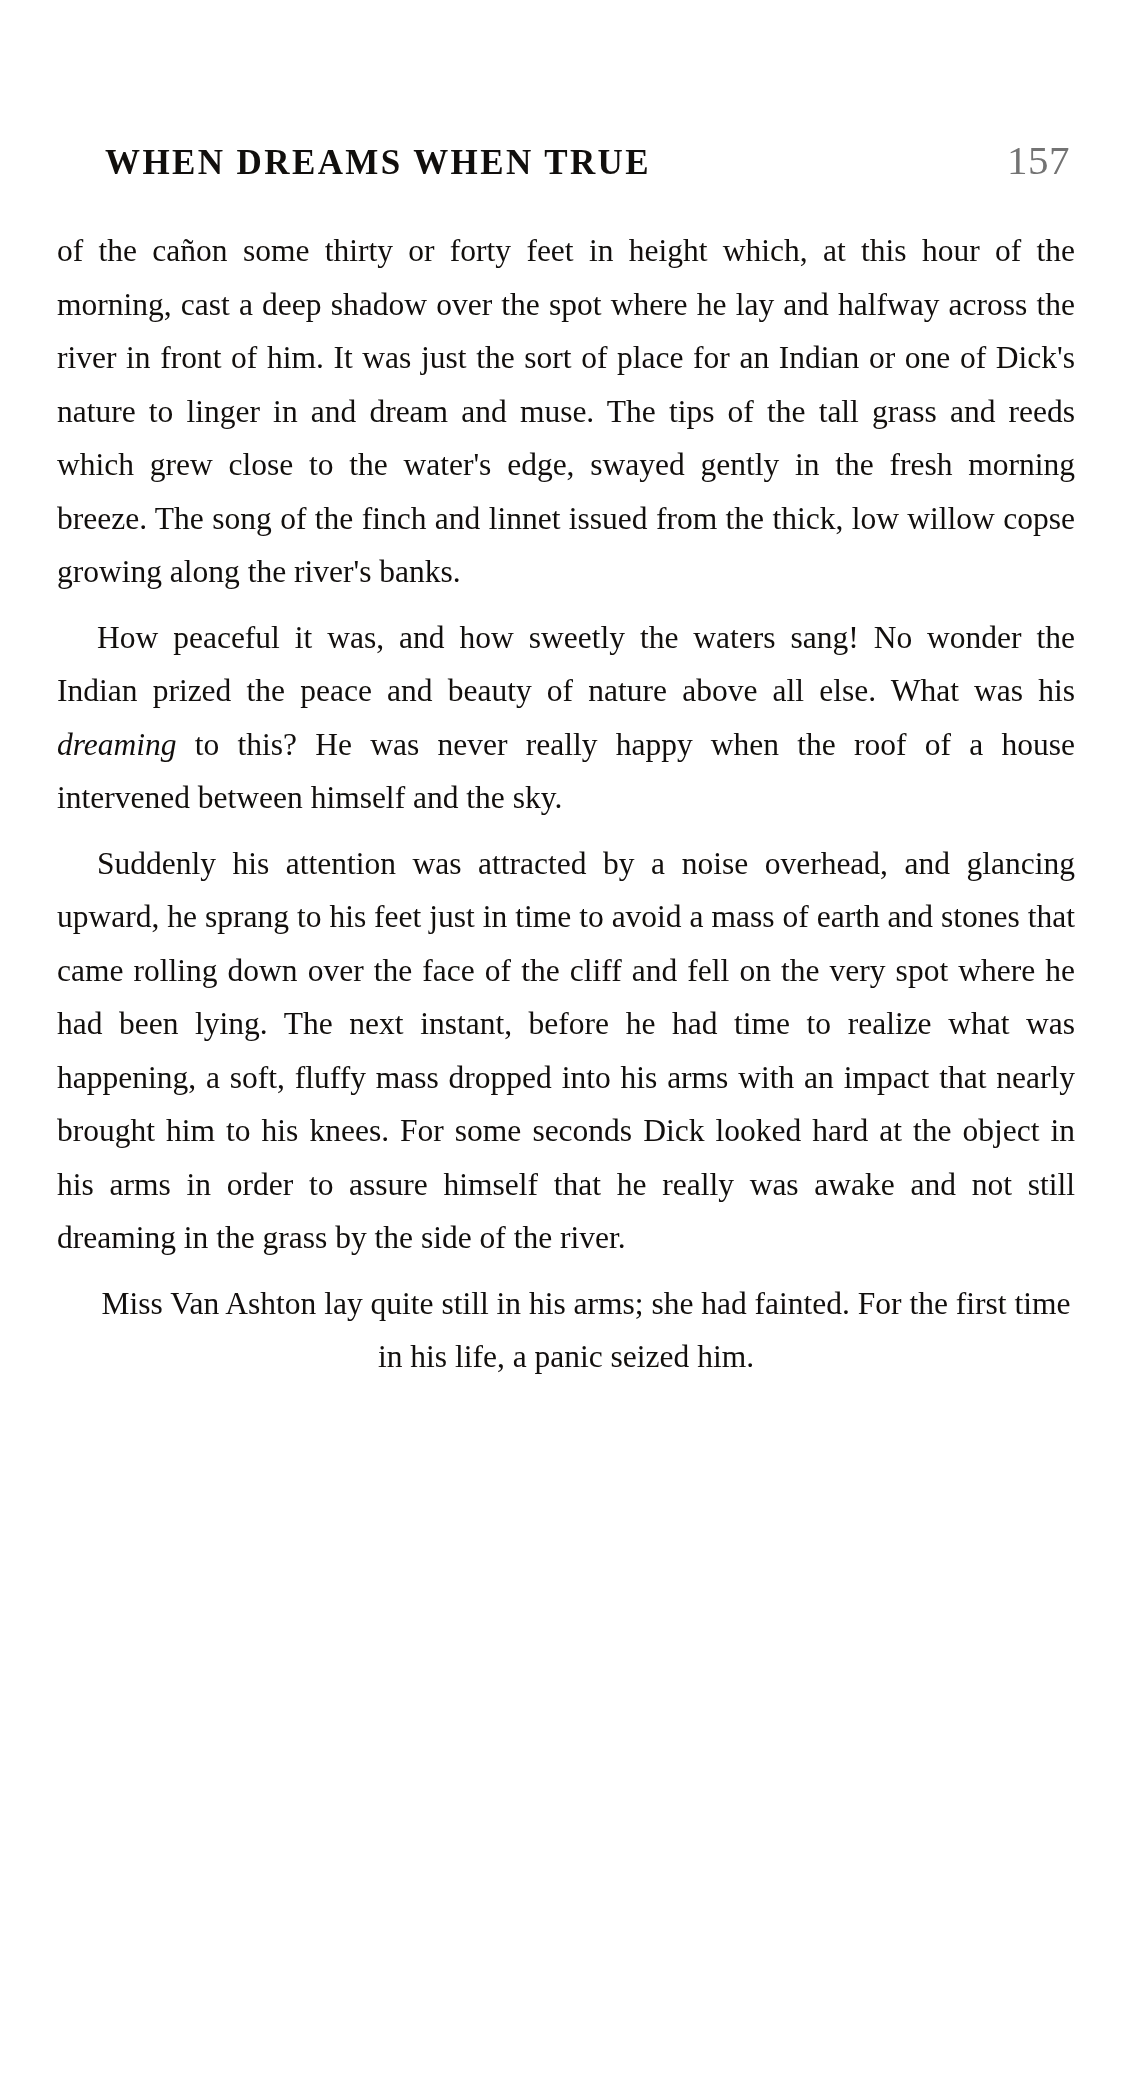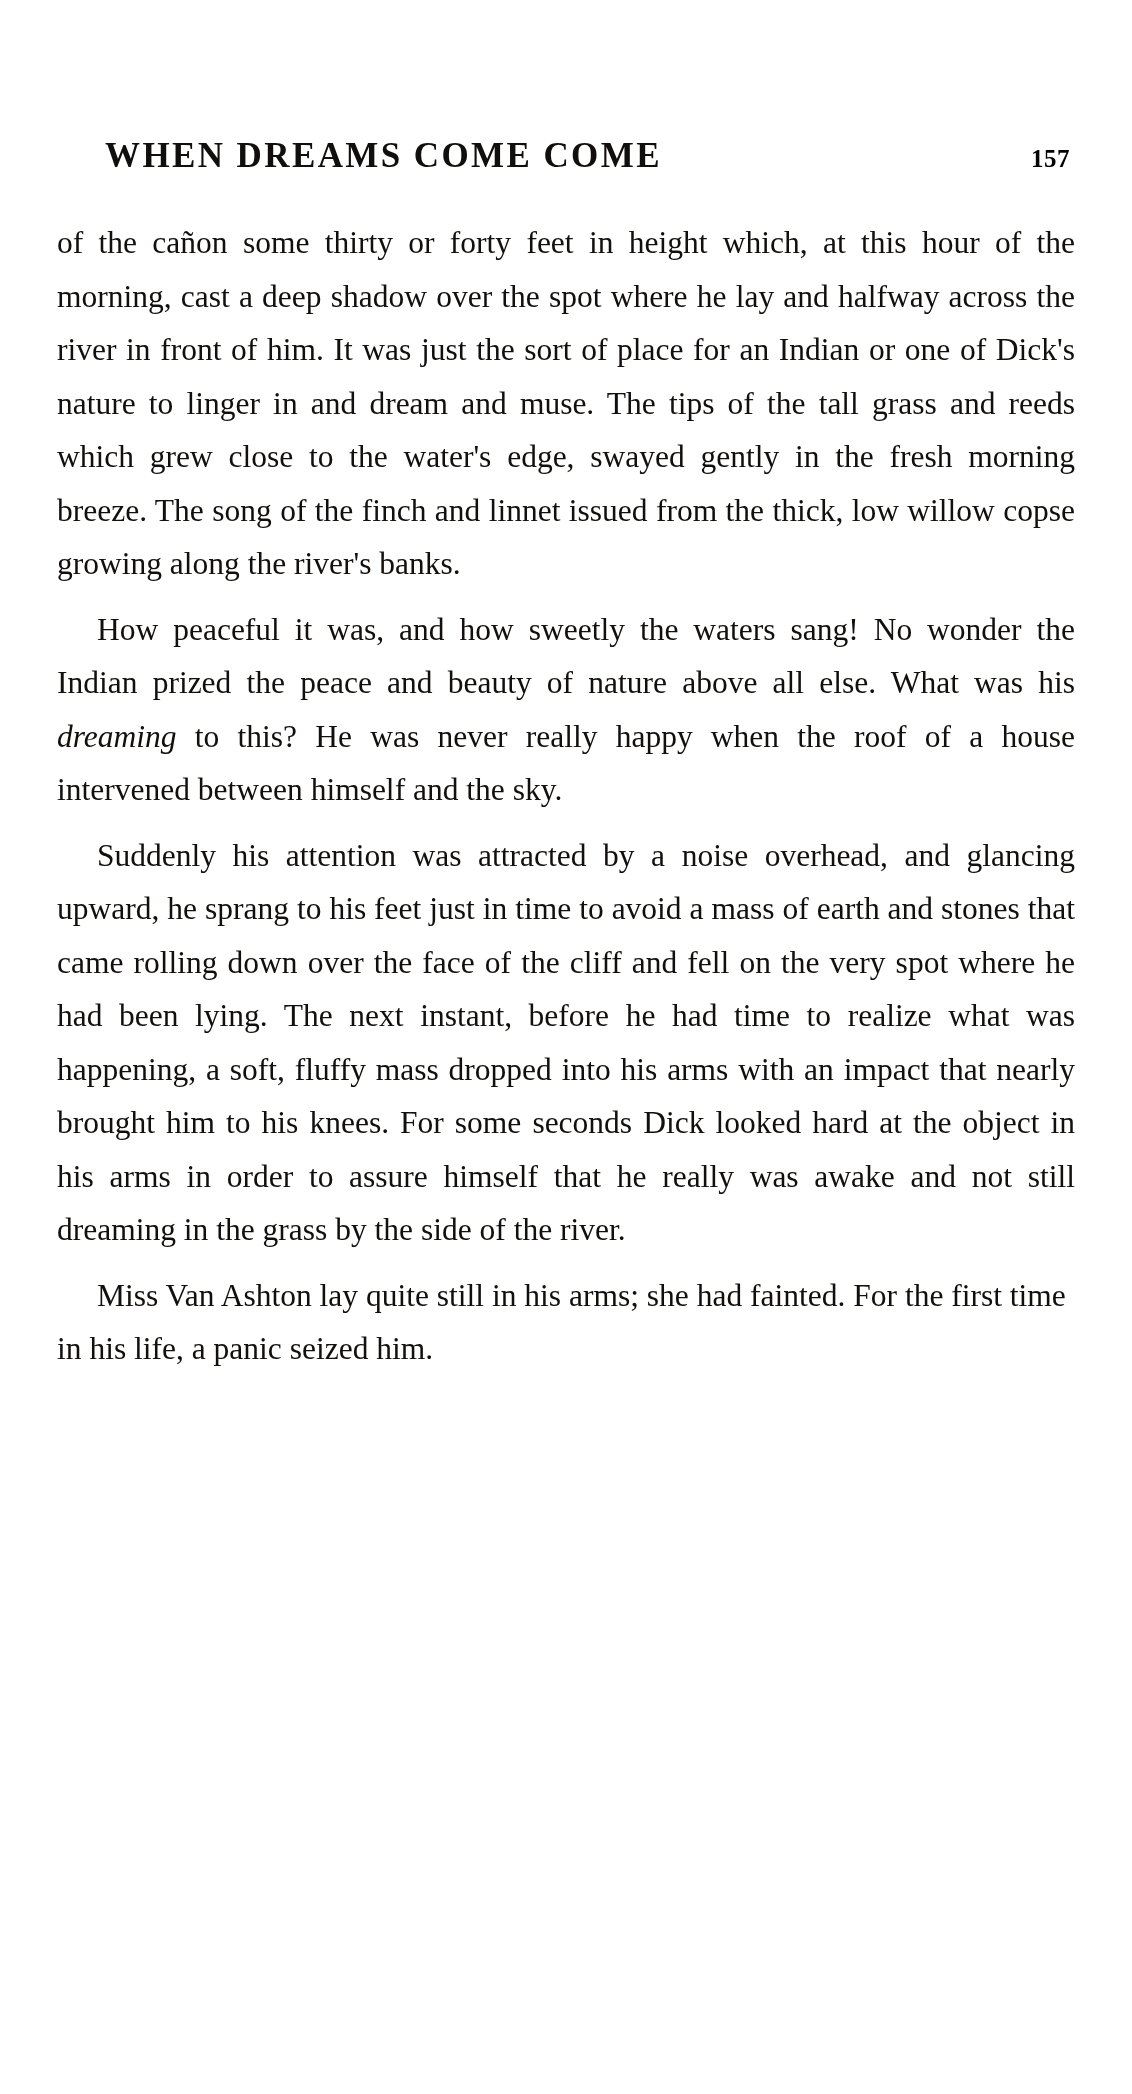--- a/index.html
+++ b/index.html
@@ -30,55 +30,55 @@
   .running-title {
     font-family: "Liberation Serif", serif;
     font-weight: bold;
     font-size: 35px;
     letter-spacing: 2.4px;
     color: #110f0d;
     white-space: nowrap;
   }
   .folio {
     font-family: "Liberation Serif", serif;
-    font-weight: bold;
-    font-size: 25px;
+    font-weight: normal;
+    font-size: 41px;
     letter-spacing: 0.5px;
-    color: #000000;
+    color: #737373;
   }
   .body-text {
     margin: 40px 45px 0 45px;
     font-size: 31.5px;
     line-height: 53.5px;
     text-align: justify;
     text-justify: inter-word;
     color: #120f0d;
     -webkit-font-smoothing: antialiased;
   }
   .body-text p {
     margin: 12px;
     text-indent: 0;
   }
   .body-text p.indent {
     text-indent: 40px;
   }
   .body-text p:last-child {
-    text-align: left;
+    text-align: center;
   }
   i {
     font-style: italic;
   }
 </style>
 </head>
 <body>
 
 <div class="page">
 
   <div class="header">
-    <div class="running-title">WHEN DREAMS COME COME</div>
+    <div class="running-title">WHEN DREAMS WHEN TRUE</div>
     <div class="folio">157</div>
   </div>
 
   <div class="body-text">
     <p>of the cañon some thirty or forty feet in height which, at this hour of the morning, cast a deep shadow over the spot where he lay and halfway across the river in front of him.  It was just the sort of place for an Indian or one of Dick's nature to linger in and dream and muse.  The tips of the tall grass and reeds which grew close to the water's edge, swayed gently in the fresh morning breeze.  The song of the finch and linnet issued from the thick, low willow copse growing along the river's banks.</p>
     <p class="indent"><span>How peaceful it was, and how sweetly the waters sang!  No wonder the Indian prized the peace and beauty of nature above all else.  What was his </span><i>dreaming</i><span> to this?  He was never really happy when the roof of a house intervened between himself and the sky.</span></p>
     <p class="indent">Suddenly his attention was attracted by a noise overhead, and glancing upward, he sprang to his feet just in time to avoid a mass of earth and stones that came rolling down over the face of the cliff and fell on the very spot where he had been lying.  The next instant, before he had time to realize what was happening, a soft, fluffy mass dropped into his arms with an impact that nearly brought him to his knees.  For some seconds Dick looked hard at the object in his arms in order to assure himself that he really was awake and not still dreaming in the grass by the side of the river.</p>
     <p class="indent">Miss Van Ashton lay quite still in his arms; she had fainted.  For the first time in his life, a panic seized him.</p>
   </div>
 

